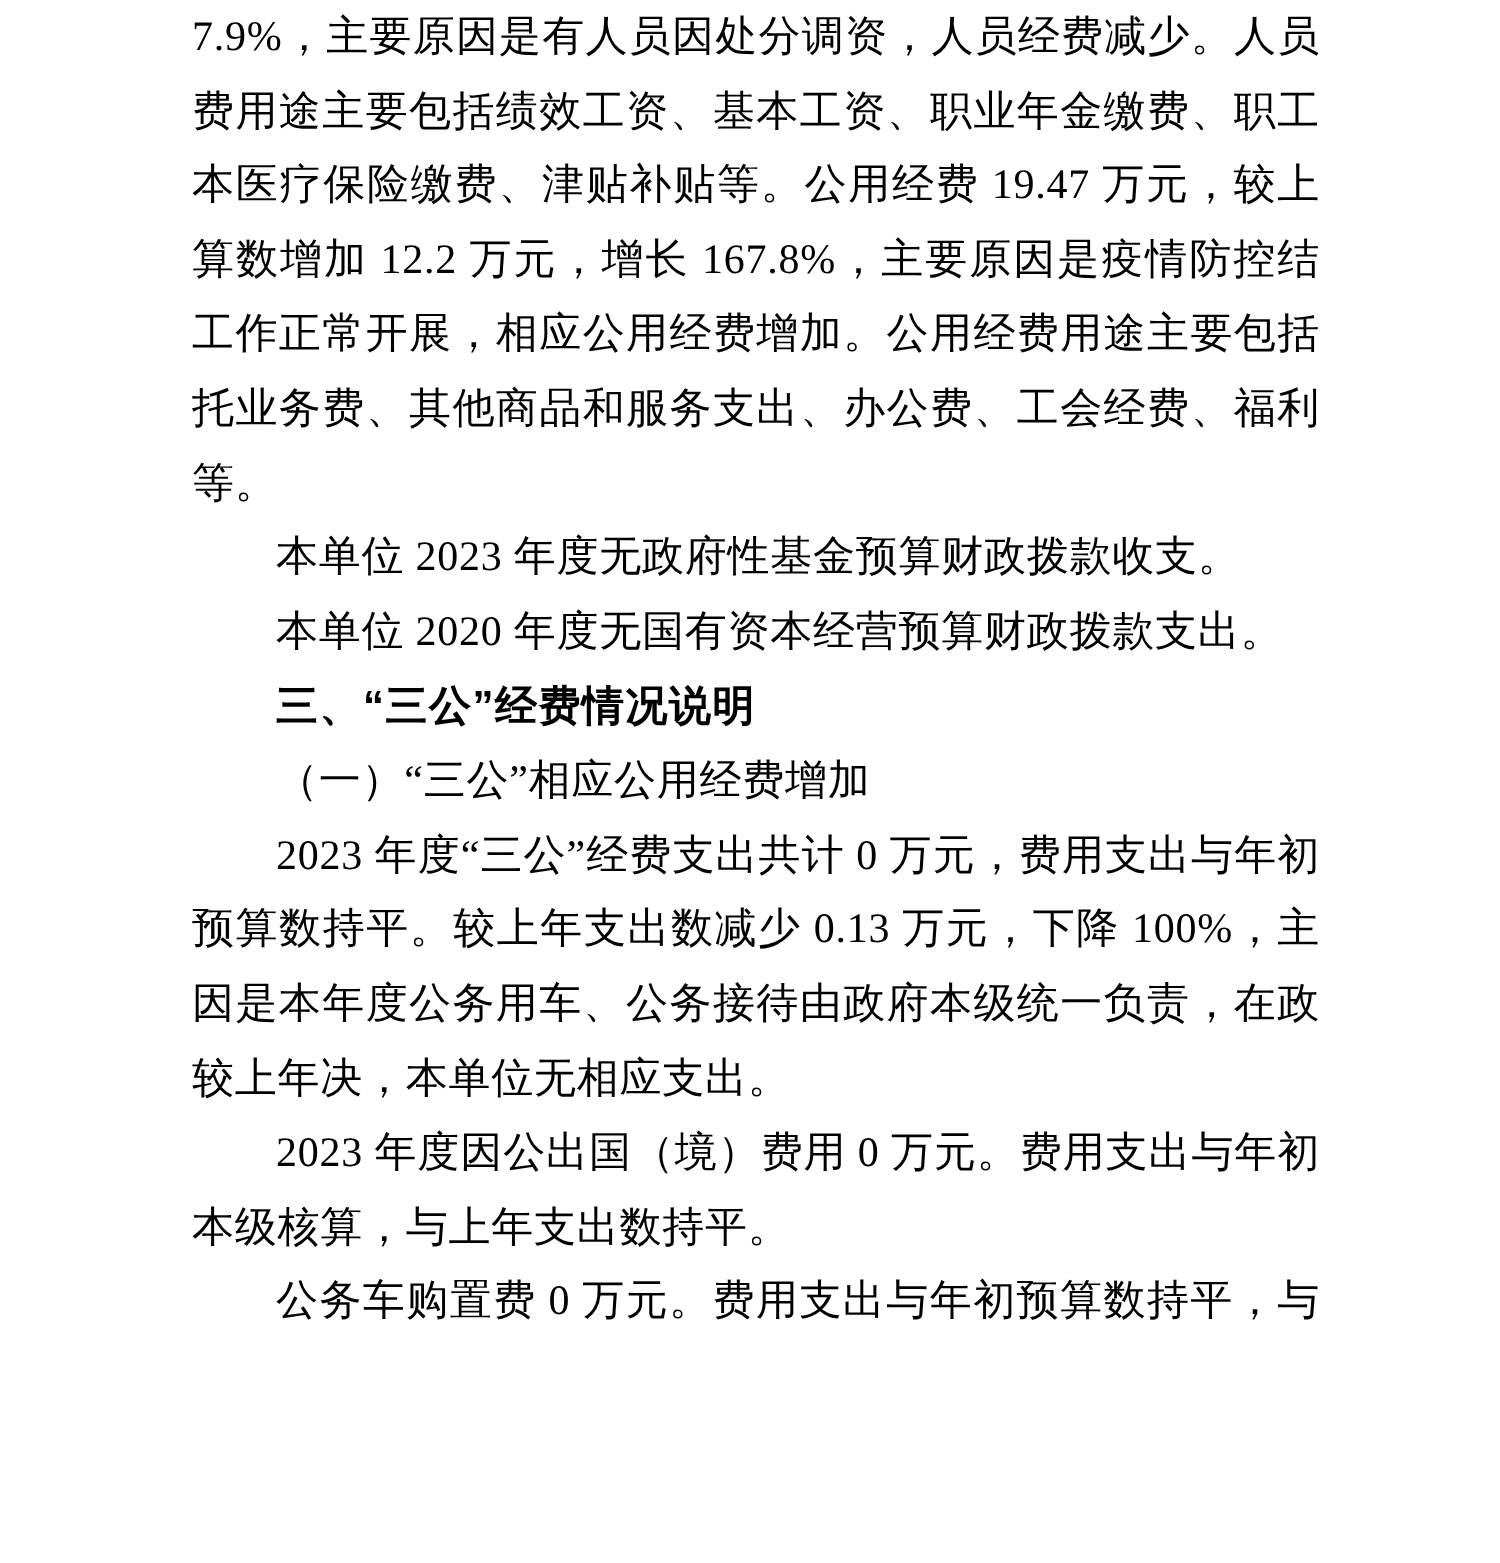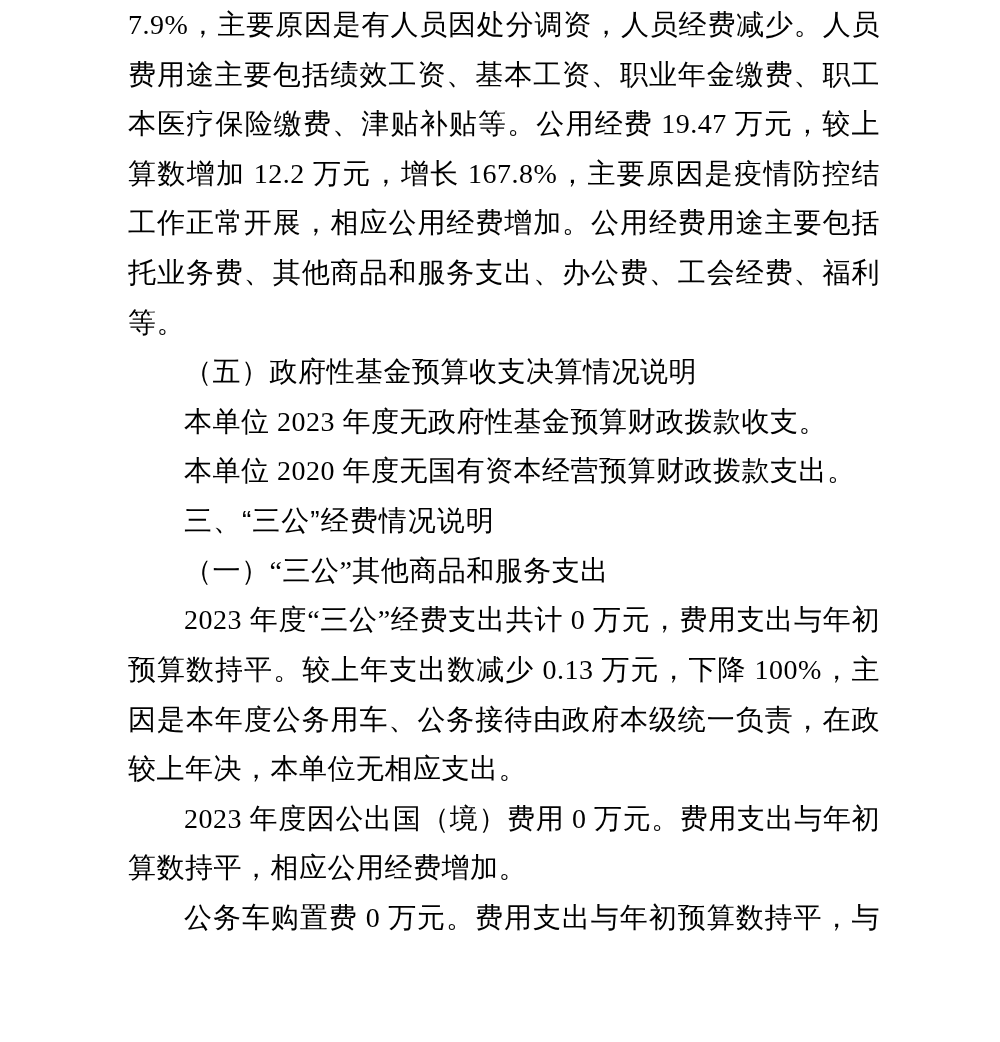--- a/index.html
+++ b/index.html
@@ -45,60 +45,57 @@
   }
   
   .line.left {
     text-align-last: left;
   }
   .line.indent {
     text-indent: 56px;
   }
   .line.hbold {
     font-family: "Liberation Sans", "DejaVu Sans", sans-serif;
-    font-weight: 400;
+    font-weight: 700;
     letter-spacing: 1px;
   }
 </style>
 </head>
 <body>
 
 <div class="page">
   <div class="text-block">
       <div class="para">
         <div class="line just">7.9%，主要原因是有人员因处分调资，人员经费减少。人员经</div>
         <div class="line just">费用途主要包括绩效工资、基本工资、职业年金缴费、职工基</div>
         <div class="line just">本医疗保险缴费、津贴补贴等。公用经费 19.47 万元，较上年决</div>
         <div class="line just">算数增加 12.2 万元，增长 167.8%，主要原因是疫情防控结束，</div>
         <div class="line just">工作正常开展，相应公用经费增加。公用经费用途主要包括委</div>
         <div class="line just">托业务费、其他商品和服务支出、办公费、工会经费、福利费</div>
         <div class="line left">等。</div>
       </div>
       <div class="para">
-        <div class="line left indent">（五）政府性基金预算收支决算情况说明</div>
-      </div>
-      <div class="para">
         <div class="line left indent">本单位 2023 年度无政府性基金预算财政拨款收支。</div>
       </div>
       <div class="para">
         <div class="line left indent">本单位 2020 年度无国有资本经营预算财政拨款支出。</div>
       </div>
       <div class="para">
         <div class="line left indent hbold">三、“三公”经费情况说明</div>
       </div>
       <div class="para">
-        <div class="line left indent">（一）“三公”其他商品和服务支出</div>
+        <div class="line left indent">（一）“三公”相应公用经费增加</div>
       </div>
       <div class="para">
         <div class="line just indent">2023 年度“三公”经费支出共计 0 万元，费用支出与年初</div>
         <div class="line just">预算数持平。较上年支出数减少 0.13 万元，下降 100%，主要原</div>
         <div class="line just">因是本年度公务用车、公务接待由政府本级统一负责，在政府</div>
         <div class="line left">较上年决，本单位无相应支出。</div>
       </div>
       <div class="para">
         <div class="line just indent">2023 年度因公出国（境）费用 0 万元。费用支出与年初预</div>
-        <div class="line left">算数持平，相应公用经费增加。</div>
+        <div class="line left">本级核算，与上年支出数持平。</div>
       </div>
       <div class="para">
         <div class="line just indent">公务车购置费 0 万元。费用支出与年初预算数持平，与上</div>
       </div>
     </div>
 </div>
 
 </body></html>

